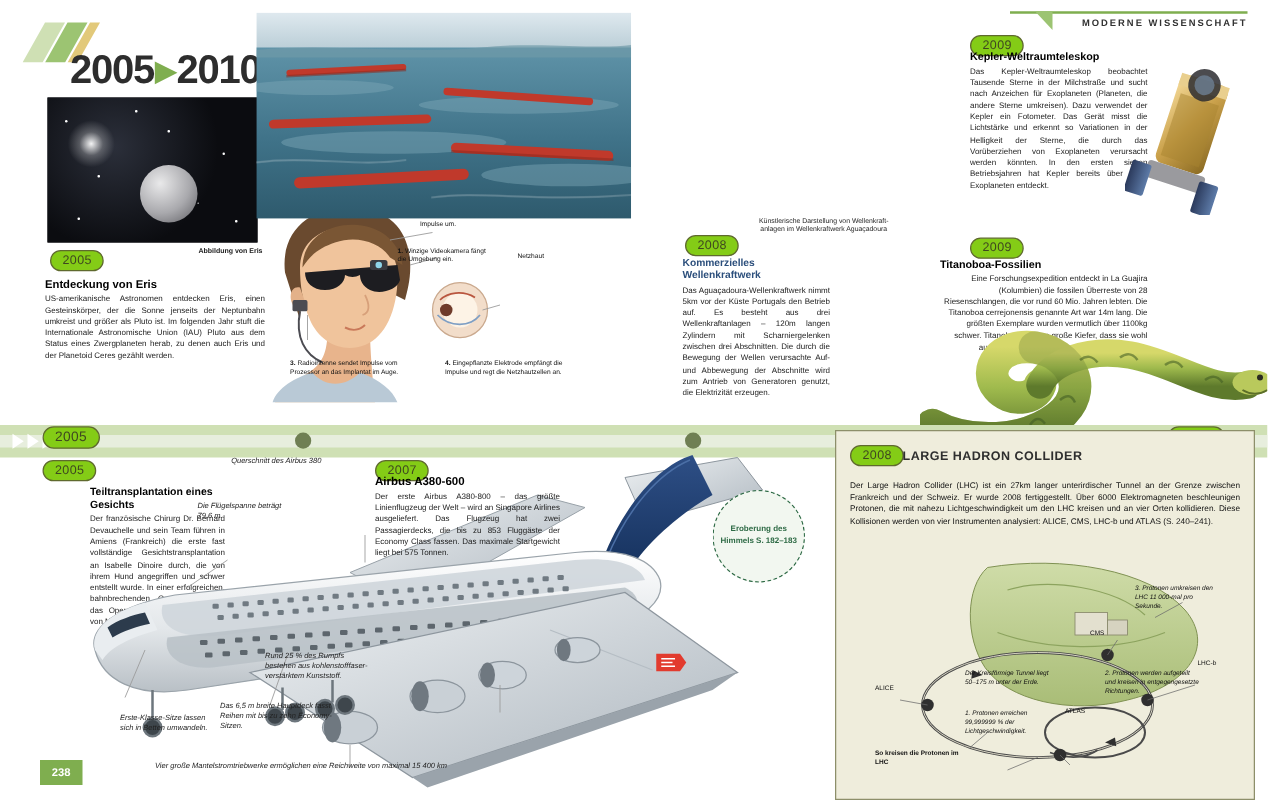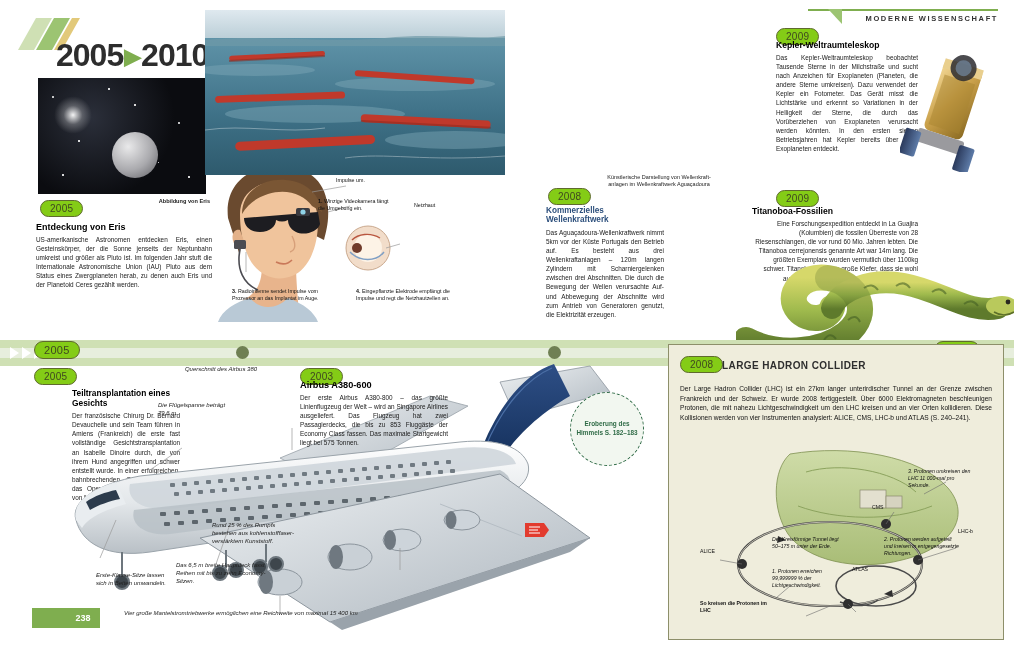--- a/index.html
+++ b/index.html
@@ -84,21 +84,21 @@
   .airbus{position:absolute;left:300px;top:380px;width:148px;}
   .airbus h3{font-size:9.2px;margin:0 0 3px 0;}
   .plane{position:absolute;left:30px;top:352px;width:620px;height:290px;}
   .stamp{position:absolute;left:570px;top:392px;width:72px;height:72px;border-radius:50%;
      border:1.6px dashed #2f6b46;color:#2f6b46;display:flex;align-items:center;justify-content:center;
      text-align:center;font-size:6.4px;font-weight:bold;line-height:1.35;background:#f2f7f0;}
 
   .iphone{position:absolute;left:556px;top:524px;width:104px;font-size:10.4px;font-weight:bold;line-height:1.32;color:#000;}
 
   .pagenum{position:absolute;left:32px;top:608px;width:34px;height:20px;background:#7fae4f;color:#fff;
-     font-size:9px;font-weight:bold;display:flex;align-items:center;justify-content:center;padding-left:34px;}
+     font-size:9px;font-weight:bold;display:flex;align-items:center;justify-content:center;}
 
   
   .lhc{position:absolute;left:668px;top:344px;width:334px;height:294px;background:#efeddc;border:1.6px solid #8d8f6a;}
   .lhc-title{position:absolute;left:722px;top:360px;font-size:10px;font-weight:bold;color:#2e2e2e;letter-spacing:.4px;}
   .lhc-body{position:absolute;left:680px;top:384px;width:312px;font-size:6.6px;line-height:1.45;text-align:justify;color:#111;}
   .lhc-diagram{position:absolute;left:680px;top:436px;width:310px;height:194px;}
   .lhc-lbl{position:absolute;font-size:5.2px;line-height:1.3;color:#111;}
   .lhc-lbl.i{font-style:italic;}
 </style>
 </head>
@@ -517,21 +517,21 @@
     </svg>
   </div>
 
   <div class="cap" style="position:absolute;left:182px;top:366px;width:78px;text-align:center;font-style:italic;">Querschnitt des Airbus 380</div>
   <div class="cap" style="position:absolute;left:158px;top:402px;width:76px;font-style:italic;">Die Flügelspanne beträgt 79,6 m.</div>
   <div class="cap" style="position:absolute;left:212px;top:522px;width:86px;font-style:italic;">Rund 25 % des Rumpfs bestehen aus kohlenstofffaser­verstärktem Kunststoff.</div>
   <div class="cap" style="position:absolute;left:176px;top:562px;width:96px;font-style:italic;">Das 6,5 m breite Hauptdeck fasst Reihen mit bis zu zehn Economy-Sitzen.</div>
   <div class="cap" style="position:absolute;left:96px;top:572px;width:72px;font-style:italic;">Erste-Klasse-Sitze lassen sich in Betten umwandeln.</div>
   <div class="cap" style="position:absolute;left:124px;top:610px;width:240px;font-style:italic;">Vier große Mantelstromtriebwerke ermöglichen eine Reichweite von maximal 15 400 km</div>
 
-  <div class="yearpill" style="left:300px;top:368px;">2003</div>
+  <div class="yearpill" style="left:300px;top:368px;">2007</div>
   <div class="airbus">
     <h3 class="h-title">Airbus A380-600</h3>
     <div class="body-txt">Der erste Airbus A380-800 – das größte Linienflugzeug der Welt – wird an Singapore Airlines ausgeliefert. Das Flugzeug hat zwei Passagierdecks, die bis zu 853 Fluggäste der Economy Class fassen. Das maximale Startgewicht liegt bei 575 Tonnen.</div>
   </div>
 
   <div class="stamp">
     <span>Eroberung des Himmels S. 182–183</span>
   </div>
 
   <div style="position:absolute;left:524px;top:522px;width:26px;height:16px;">

